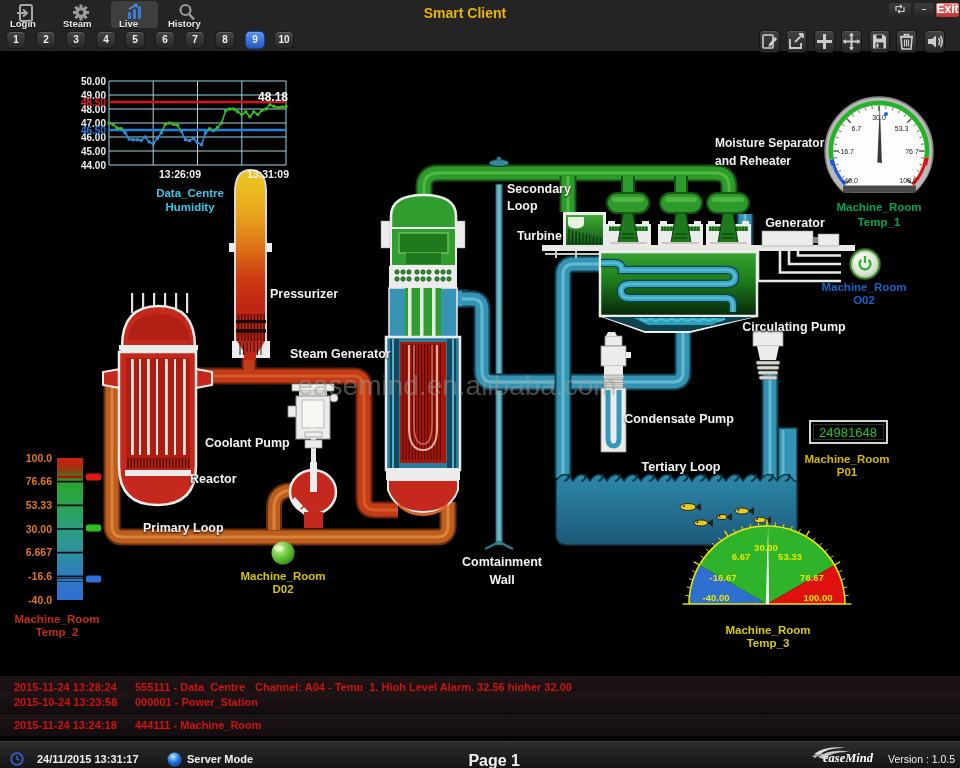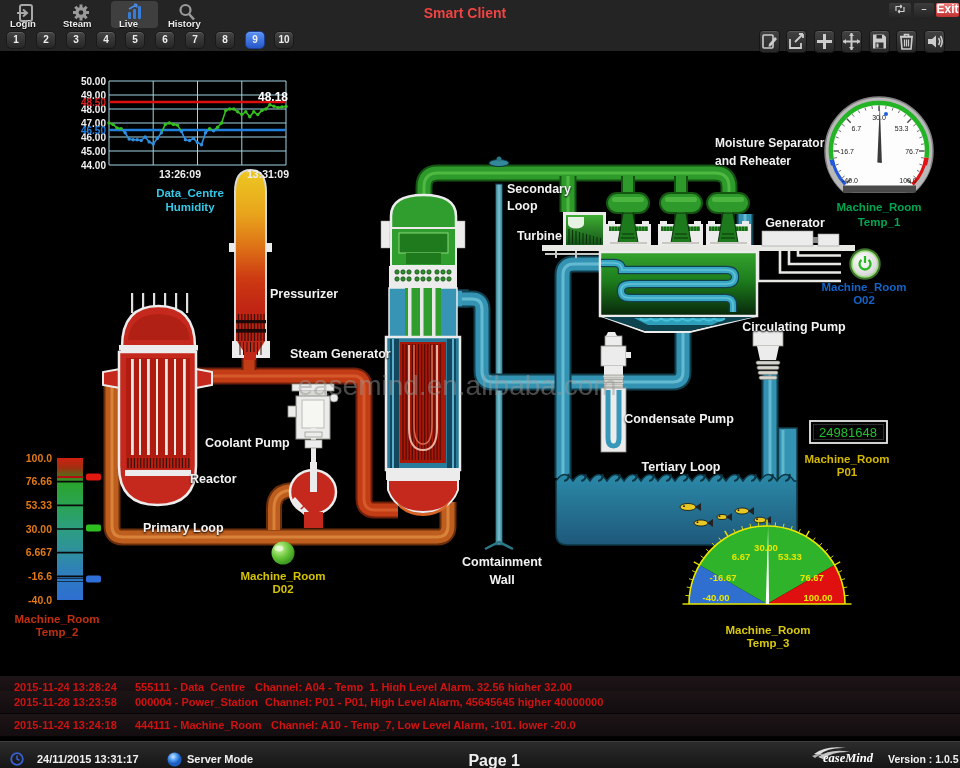--- a/index.html
+++ b/index.html
@@ -3,21 +3,21 @@
 <meta charset="utf-8">
 <style>
 *{margin:0;padding:0;box-sizing:border-box}
 body{width:960px;height:768px;background:#000;font-family:"Liberation Sans",sans-serif;overflow:hidden}
 #app{position:relative;width:960px;height:768px;background:#000}
 .topbar{position:absolute;top:0;left:0;width:960px;height:51px;background:#242424}
 .navlbl{position:absolute;color:#ededed;font-size:9.5px;font-weight:bold;text-align:left;text-shadow:0 1px 1px #000}
 .livebg{position:absolute;left:111px;top:1px;width:47px;height:27px;background:#3f3f3f;border-radius:4px}
 .pbtn{position:absolute;top:31px;width:20px;height:18px;border-radius:5px;background:linear-gradient(#454545,#262626);border:1px solid #191919;color:#eee;font-size:10px;font-weight:bold;text-align:center;line-height:16px;box-shadow:inset 0 1px 0 rgba(255,255,255,.15)}
 .pbtn.sel{background:linear-gradient(#5b93f5,#2757c9);border-color:#1a3f96}
-.title{position:absolute;left:0;top:5px;width:930px;text-align:center;color:#ef4444;font-size:14px;font-weight:bold}
+.title{position:absolute;left:0;top:5px;width:930px;text-align:center;color:#eab308;font-size:14px;font-weight:bold}
 .tbtn{position:absolute;top:30px;width:21px;height:23px;border-radius:4px;background:linear-gradient(#424242,#282828);border:1px solid #161616;box-shadow:inset 0 1px 0 rgba(255,255,255,.12)}
 .wbtn{position:absolute;top:3px;height:14px;border-radius:2px;font-size:9px;color:#ddd;text-align:center;line-height:13px}
 .alarms{position:absolute;left:0;top:668px;width:960px;height:72px}
 .arow{position:absolute;left:0;width:960px;height:23px;background:linear-gradient(#1d1416,#130d0f);border-bottom:1px solid #060404}
 .arow span{position:absolute;top:5px;font-size:11px;font-weight:bold;color:#cf1212;white-space:pre}
 .statusbar{position:absolute;left:0;top:741px;width:960px;height:27px;background:linear-gradient(#2c2c2c,#151515);border-top:1px solid #3e3e3e}
 .stxt{position:absolute;color:#f0f0f0;font-size:11px;font-weight:bold}
 </style>
 </head>
 <body>
@@ -592,28 +592,26 @@
 <text x="768" y="634" text-anchor="middle" font-size="11.5" font-weight="bold" fill="#d8c810">Machine_Room</text>
 <text x="768" y="647" text-anchor="middle" font-size="11.5" font-weight="bold" fill="#d8c810">Temp_3</text>
 </svg>
 <div class="alarms">
   <div class="arow" style="top:8px">
     <span style="left:14px">2015-11-24 13:28:24</span>
         <span style="left:135px">555111 - Data_Centre</span>
         <span style="left:255px">Channel: A04 - Temp_1, High Level Alarm, 32.56 higher 32.00</span>
   </div>
   <div class="arow" style="top:23px">
-    <span style="left:14px">2015-11-28 13:23:58</span>
-        <span style="left:135px">000004 - Power_Station</span>
-        <span style="left:265px">Channel: P01 - P01, High Level Alarm, 45645645 higher 40000000</span>
+    <span style="left:14px">2015-10-24 13:23:58</span>
+        <span style="left:135px">000001 - Power_Station</span>
   </div>
   <div class="arow" style="top:46px">
     <span style="left:14px">2015-11-24 13:24:18</span>
         <span style="left:135px">444111 - Machine_Room</span>
-        <span style="left:271px">Channel: A10 - Temp_7, Low Level Alarm, -101. lower -20.0</span>
   </div>
 </div>
 <div class="statusbar">
   <svg style="position:absolute;left:10px;top:10px" width="14" height="14" viewBox="0 0 14 14">
         <circle cx="7" cy="7" r="5.8" fill="none" stroke="#3a5fd0" stroke-width="1.8"></circle>
         <path d="M7 3.5 V7 L9.5 8.2" stroke="#3a5fd0" stroke-width="1.5" fill="none"></path>
       </svg>
   <div class="stxt" style="left:37px;top:11px">24/11/2015 13:31:17</div>
   <svg style="position:absolute;left:167px;top:10px" width="15" height="15" viewBox="0 0 15 15">
         <defs>
@@ -626,15 +624,15 @@
         <circle cx="7.5" cy="7.5" r="7" fill="url(#sph)"></circle>
       </svg>
   <div class="stxt" style="left:187px;top:11px">Server Mode</div>
   <div class="stxt" style="left:440px;top:10px;width:80px;text-align:right;font-size:16px">Page 1</div>
   <svg style="position:absolute;left:810px;top:3px" width="78" height="22" viewBox="0 0 78 22">
         <path d="M4 9 Q16 0 36 3 Q18 2 9 10 Z" fill="#e0e0e0"></path>
         <path d="M8 12 Q21 3 40 7 Q23 6 13 14 Z" fill="#c8c8c8"></path>
         <path d="M2 11 q6 -3 13 -2 q-7 1 -10 4 Z" fill="#b0b0b0"></path>
         <text x="13" y="16.5" font-family="Liberation Serif" font-style="italic" font-weight="bold" font-size="12.5" fill="#fff">easeMind</text>
       </svg>
-  <div class="stxt" style="left:888px;top:11px;font-weight:bold;font-size:10.5px;white-space:nowrap">Version : 1.0.5</div>
+  <div class="stxt" style="left:888px;top:11px;font-weight:normal;font-size:10.5px;white-space:nowrap">Version : 1.0.5</div>
 </div>
 </div>
 
 </body></html>

